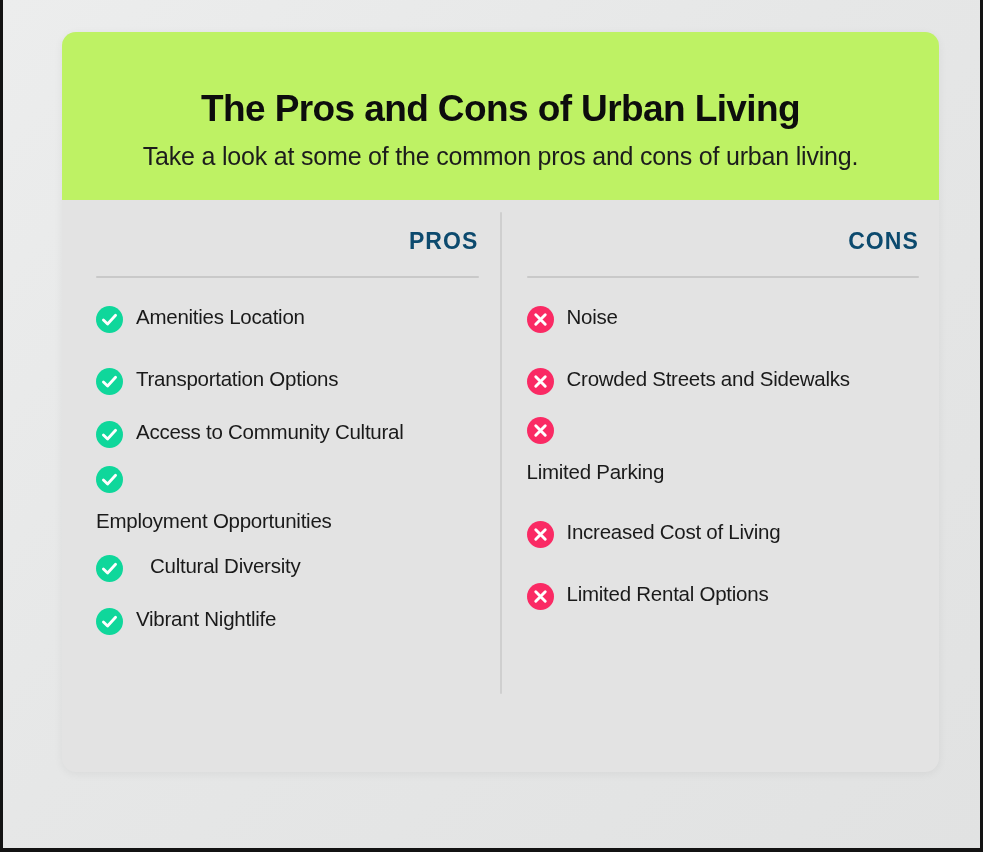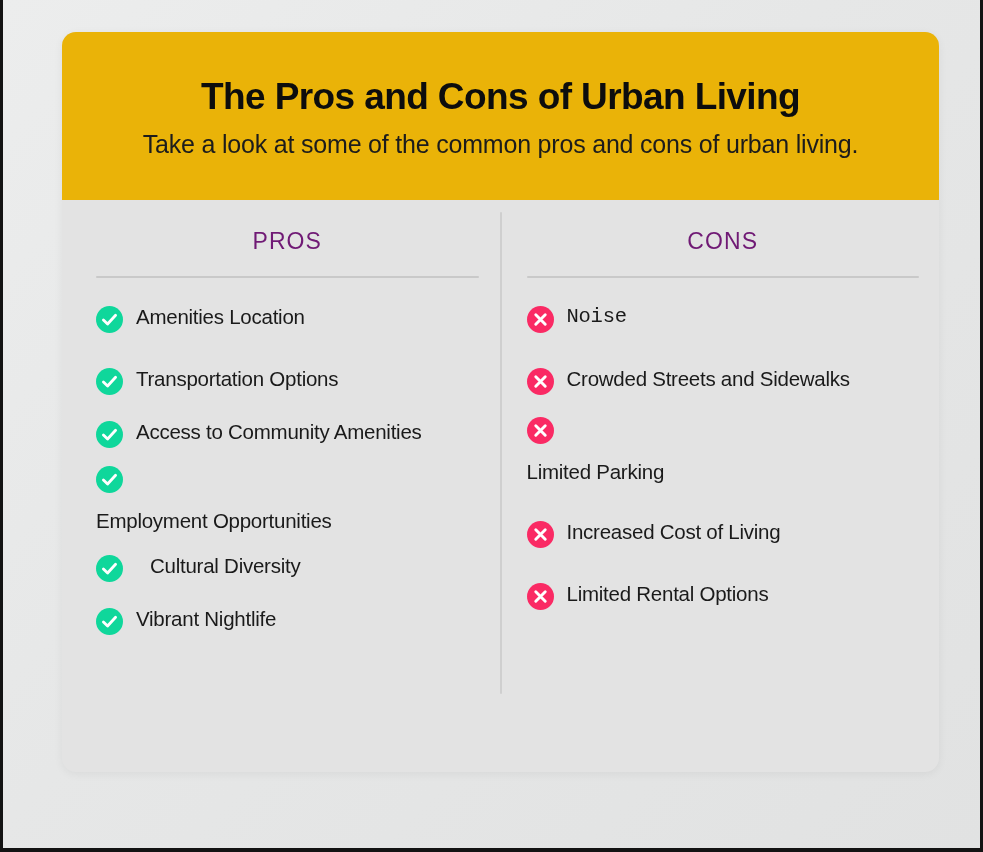--- a/index.html
+++ b/index.html
@@ -44,22 +44,22 @@
     width: 877px;
     height: 740px;
     border-radius: 14px;
     overflow: hidden;
     background: #e3e3e3;
     box-shadow: 0 2px 10px rgba(0,0,0,0.055);
   }
 
   .card-header {
     height: 168px;
-    background: #eab308;
-    padding-top: 44px;
+    background: #bef264;
+    padding-top: 56px;
     text-align: center;
   }
 
   .card-title {
     font-size: 37px;
     font-weight: 700;
     letter-spacing: -0.6px;
     color: #0d0d0d;
     line-height: 1.12;
   }
@@ -82,25 +82,25 @@
   .column {
     position: relative;
     flex: 1 1 50%;
     padding: 28px 0 0 0;
   }
 
   .col-pros { padding-left: 34px; padding-right: 22px; }
   .col-cons { padding-left: 26px; padding-right: 20px; }
 
   .col-title {
-    text-align: center;
+    text-align: right;
     font-size: 23px;
-    font-weight: 400;
+    font-weight: 700;
     letter-spacing: 1.1px;
-    color: #701a75;
+    color: #0c4a6e;
   }
 
   .col-rule {
     margin-top: 21px;
     height: 2px;
     background: #c9c9c9;
     border-radius: 2px;
   }
 
   .col-divider {
@@ -185,21 +185,21 @@
               </span>
               <span class="item-label">Transportation Options</span>
             </div>
             <div class="item" style="margin-bottom: 14px;">
               <span class="icon">
                 <svg viewBox="0 0 24 24" aria-hidden="true">
                   <circle cx="12" cy="12" r="12" fill="#0fd79b"></circle>
                   <path d="M6.6 12.4 L10.3 16.0 L17.4 8.2" fill="none" stroke="#ffffff" stroke-width="2.5" stroke-linecap="round" stroke-linejoin="round"></path>
                 </svg>
               </span>
-              <span class="item-label">Access to Community Amenities</span>
+              <span class="item-label">Access to Community Cultural</span>
             </div>
             <div class="item" style="margin-bottom: 16px; flex-direction: column;">
               <span class="icon">
                 <svg viewBox="0 0 24 24" aria-hidden="true">
                   <circle cx="12" cy="12" r="12" fill="#0fd79b"></circle>
                   <path d="M6.6 12.4 L10.3 16.0 L17.4 8.2" fill="none" stroke="#ffffff" stroke-width="2.5" stroke-linecap="round" stroke-linejoin="round"></path>
                 </svg>
               </span>
               <span class="item-label">Employment Opportunities</span>
             </div>
@@ -223,21 +223,21 @@
             </div>
           </div>
       </div>
 
       <div class="col-divider"></div>
 
       <div class="column col-cons">
         <div class="col-title">CONS</div>
         <div class="col-rule"></div>
         <div class="items" id="cons-list">
-            <div class="item" style="margin-bottom: 31px; font-family: Liberation Mono, monospace;">
+            <div class="item" style="margin-bottom: 31px;">
               <span class="icon">
                 <svg viewBox="0 0 24 24" aria-hidden="true">
                   <circle cx="12" cy="12" r="12" fill="#fa2a64"></circle>
                   <path d="M7.8 7.8 L16.2 16.2 M16.2 7.8 L7.8 16.2" fill="none" stroke="#ffffff" stroke-width="2.6" stroke-linecap="round"></path>
                 </svg>
               </span>
               <span class="item-label">Noise</span>
             </div>
             <div class="item" style="margin-bottom: 18px;">
               <span class="icon">

